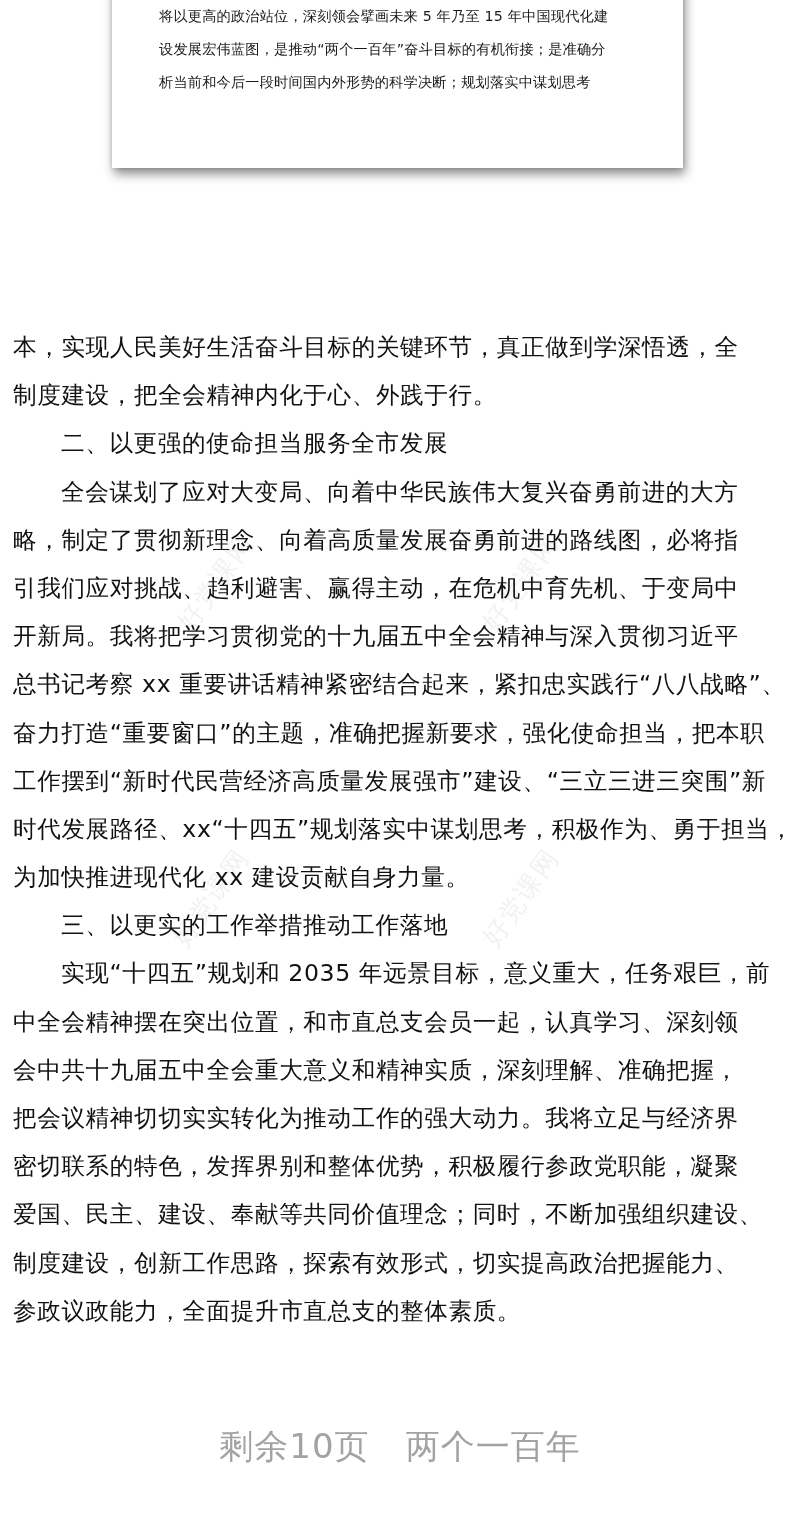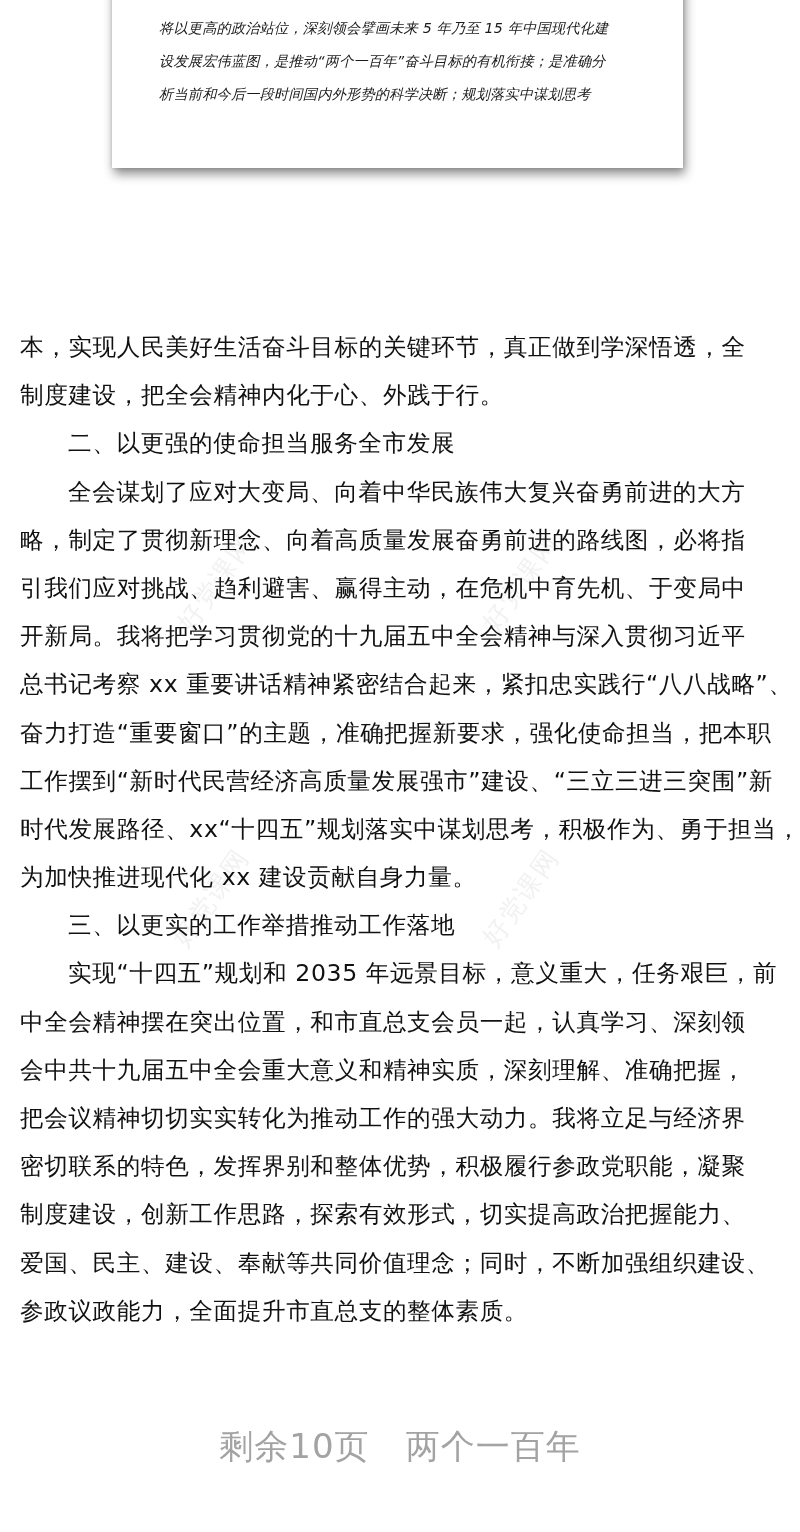--- a/index.html
+++ b/index.html
@@ -21,35 +21,34 @@
       left: 112px;
       top: -20px;
       width: 571px;
       height: 188px;
       background: #ffffff;
       box-shadow: 2px 6px 10px rgba(0,0,0,0.45), 0 0 4px rgba(0,0,0,0.15);
     }
     .page-card .card-text {
       position: absolute;
       left: 47px;
-      top: 32px;
+      top: 20px;
       width: 490px;
       font-size: 14.2px;
       line-height: 33px;
       color: #1a1a1a;
       letter-spacing: 0.2px;
       white-space: nowrap;
-      font-style: italic;
     }
     .card-line { display: block; height: 33px; }
 
     
     .doc-body {
       position: absolute;
-      left: 20px;
+      left: 13px;
       top: 323px;
       width: 756px;
     }
     .doc-line {
       display: block;
       height: 48.2px;
       line-height: 48.2px;
       font-size: 23.6px;
       white-space: nowrap;
       color: #111111;
@@ -111,20 +110,20 @@
   <span class="doc-line">奋力打造“重要窗口”的主题，准确把握新要求，强化使命担当，把本职</span>
   <span class="doc-line">工作摆到“新时代民营经济高质量发展强市”建设、“三立三进三突围”新</span>
   <span class="doc-line">时代发展路径、xx“十四五”规划落实中谋划思考，积极作为、勇于担当，</span>
   <span class="doc-line">为加快推进现代化 xx 建设贡献自身力量。</span>
   <span class="doc-line indent">三、以更实的工作举措推动工作落地</span>
   <span class="doc-line indent">实现“十四五”规划和 2035 年远景目标，意义重大，任务艰巨，前</span>
   <span class="doc-line">中全会精神摆在突出位置，和市直总支会员一起，认真学习、深刻领</span>
   <span class="doc-line">会中共十九届五中全会重大意义和精神实质，深刻理解、准确把握，</span>
   <span class="doc-line">把会议精神切切实实转化为推动工作的强大动力。我将立足与经济界</span>
   <span class="doc-line">密切联系的特色，发挥界别和整体优势，积极履行参政党职能，凝聚</span>
+  <span class="doc-line">爱国、民主、建设、奉献等共同价值理念；同时，不断加强组织建设、</span>
   <span class="doc-line">制度建设，创新工作思路，探索有效形式，切实提高政治把握能力、</span>
-  <span class="doc-line">爱国、民主、建设、奉献等共同价值理念；同时，不断加强组织建设、</span>
   <span class="doc-line">参政议政能力，全面提升市直总支的整体素质。</span>
 </div>
 
 <div class="remaining-prompt">
   <span>剩余10页</span><span class="gap"></span><span>两个一百年</span>
 </div>
 
 </body></html>

